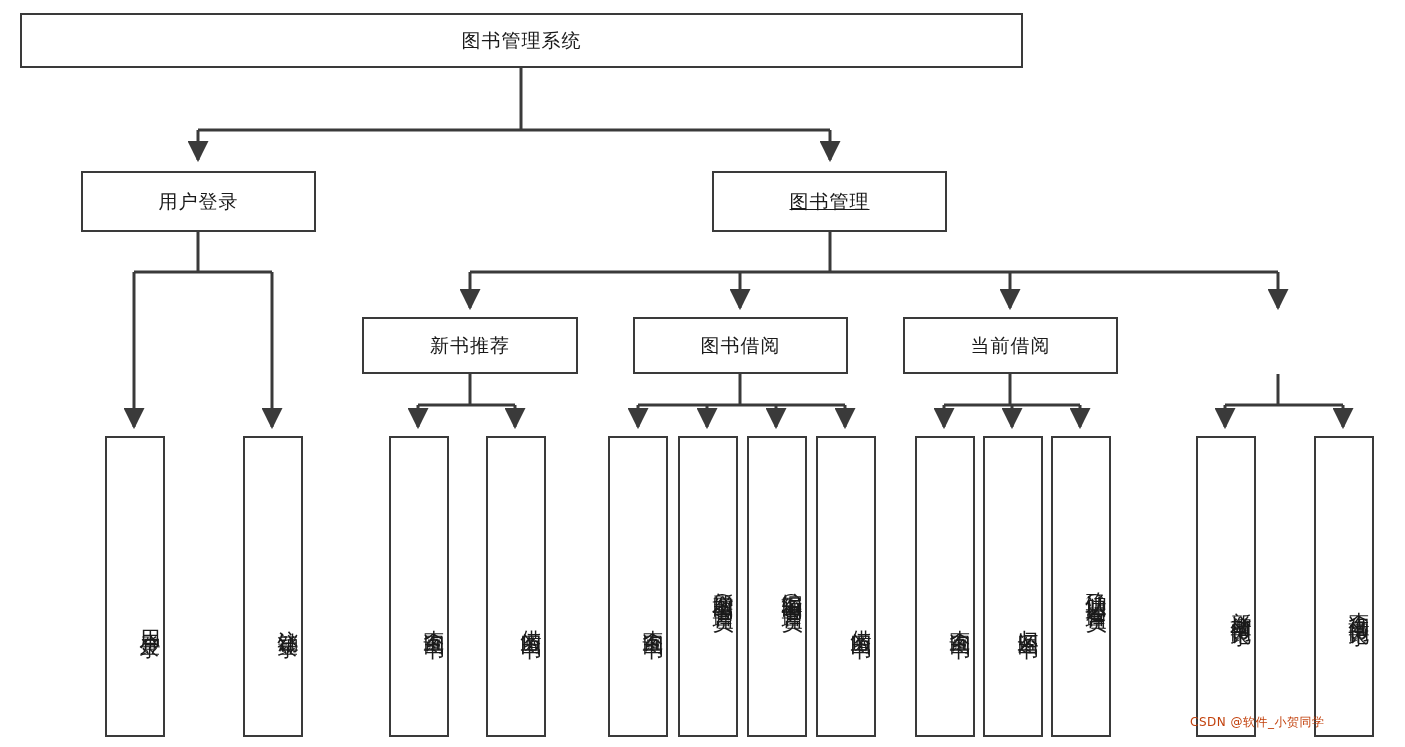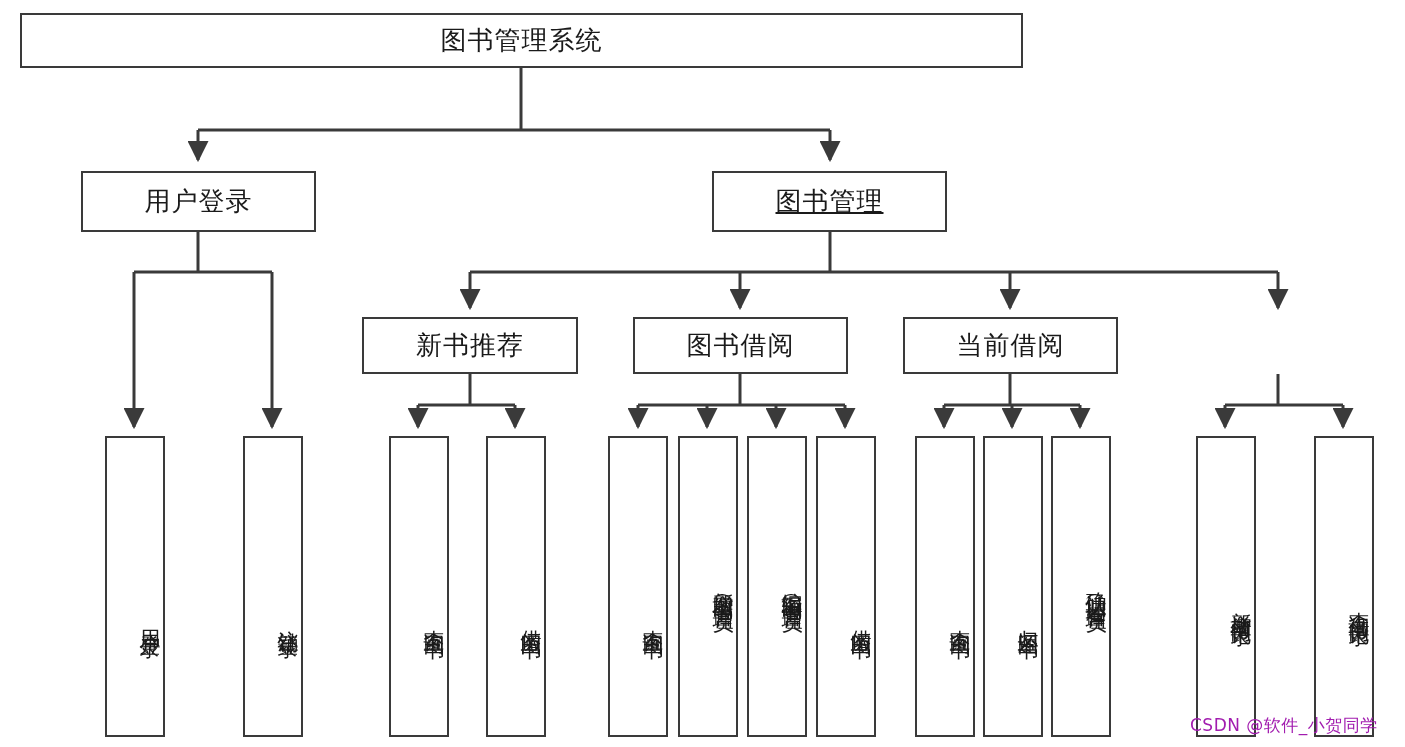--- a/index.html
+++ b/index.html
@@ -26,21 +26,21 @@
     box-sizing:border-box;
     background:#ffffff;
     border:2px solid #3a3a3a;
     display:flex;
     align-items:center;
     justify-content:center;
     color:#1a1a1a;
     z-index:2;
   }
   .node.horiz{
-    font-size:26px;
+    font-size:19px;
     line-height:1.15;
     letter-spacing:1px;
     white-space:nowrap;
   }
   .node.vert{
     writing-mode:vertical-rl;
     text-orientation:upright;
     font-size:21px;
     line-height:1.28;
     letter-spacing:3px;
@@ -48,22 +48,22 @@
     justify-content:center;
     padding-top:6px;
   }
   .node.vert > span{
     display:block;
   }
   .watermark{
     position:absolute;
     left:1190px;
     top:714px;
-    font-size:17px;
-    color:#a21caf;
+    font-size:12px;
+    color:#c2410c;
     letter-spacing:0.5px;
     white-space:nowrap;
     z-index:5;
     font-family:"DejaVu Sans","Liberation Sans",sans-serif;
   }
 </style>
 </head>
 <body>
 
 <div id="diagram">

